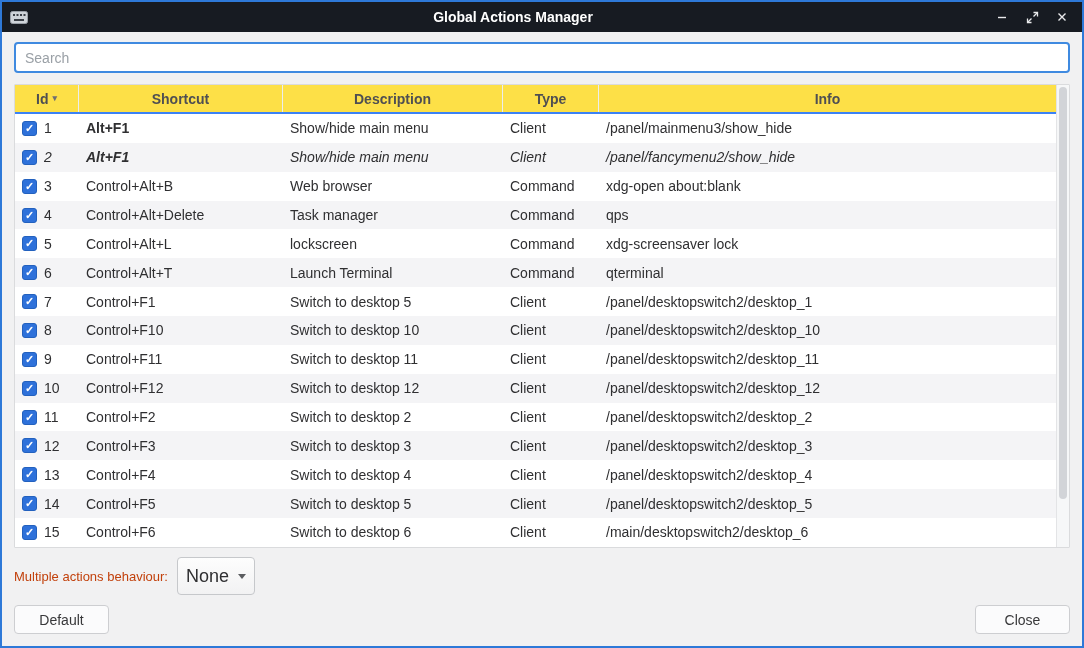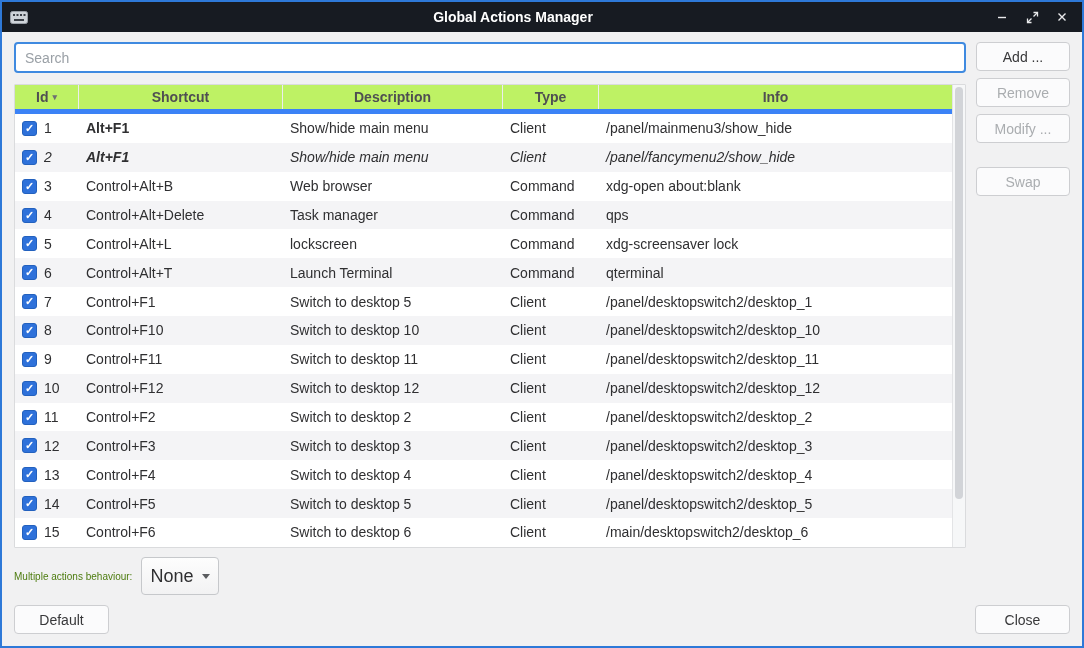--- a/index.html
+++ b/index.html
@@ -39,21 +39,21 @@
     display:flex; background:#ffffff;
     border:1px solid #dadbdd; border-radius:1px;
     min-height:0; overflow:hidden;
   }
   .table-main { flex:1; display:flex; flex-direction:column; min-width:0; }
   .grid-row {
     display:grid;
     grid-template-columns:64px 204px 220px 96px 1fr;
     align-items:center;
   }
-  .table-header { flex:0 0 29px; background:#bef264; border-bottom:5px solid #3b82f6; }
+  .table-header { flex:0 0 29px; background:#fde047; border-bottom:2px solid #3b82f6; }
   .th {
     height:100%; display:flex; align-items:center; justify-content:center; gap:4px;
     font-size:14px; font-weight:bold; color:#4f4f52;
     border-right:1px solid #eceded;
   }
   .th:last-child { border-right:none; }
   .sort-icon { font-size:9px; color:#6f6f72; line-height:1; }
   .table-body { flex:1; display:flex; flex-direction:column; }
   .row { flex:1; font-size:14px; color:#2f2f31; background:#ffffff; }
   .row.alt { background:#f4f4f6; }
@@ -68,21 +68,21 @@
     display:flex; align-items:center; justify-content:center; line-height:1;
   }
   
   .scrollbar {
     flex:0 0 13px; background:#f6f7f8; border-left:1px solid #e3e4e6;
     padding:2px; display:flex;
   }
   .scroll-thumb { width:100%; height:90%; background:#d2d4d8; border-radius:5px; }
   
   .behaviour-row { flex:0 0 auto; margin-top:9px; display:flex; align-items:center; gap:9px; }
-  .behaviour-label { font-size:10px; color:#4d7c0f; }
+  .behaviour-label { font-size:13px; color:#c2410c; }
   .combo {
     height:38px; min-width:62px; padding:0 8px;
     background:linear-gradient(#fdfdfd,#f2f2f3);
     border:1px solid #c6c8cb; border-radius:4px;
     display:flex; align-items:center; gap:9px;
     font-size:18px; color:#2f2f31; cursor:default;
   }
   .chevron-down {
     width:0; height:0;
     border-left:4px solid transparent; border-right:4px solid transparent;
@@ -319,26 +319,20 @@
 
         <div class="behaviour-row">
           <span class="behaviour-label">Multiple actions behaviour:</span>
           <div class="combo">
             <span>None</span>
             <span class="chevron-down"></span>
           </div>
         </div>
       </div>
 
-      <div class="right-col">
-          <button class="btn">Add ...</button>
-          <button class="btn disabled">Remove</button>
-          <button class="btn disabled">Modify ...</button>
-          <button class="btn disabled">Swap</button>
-        </div>
     </div>
 
     <div class="bottom-row">
       <button class="btn">Default</button>
       <button class="btn">Close</button>
     </div>
   </div>
 </div>
 
 </body></html>

